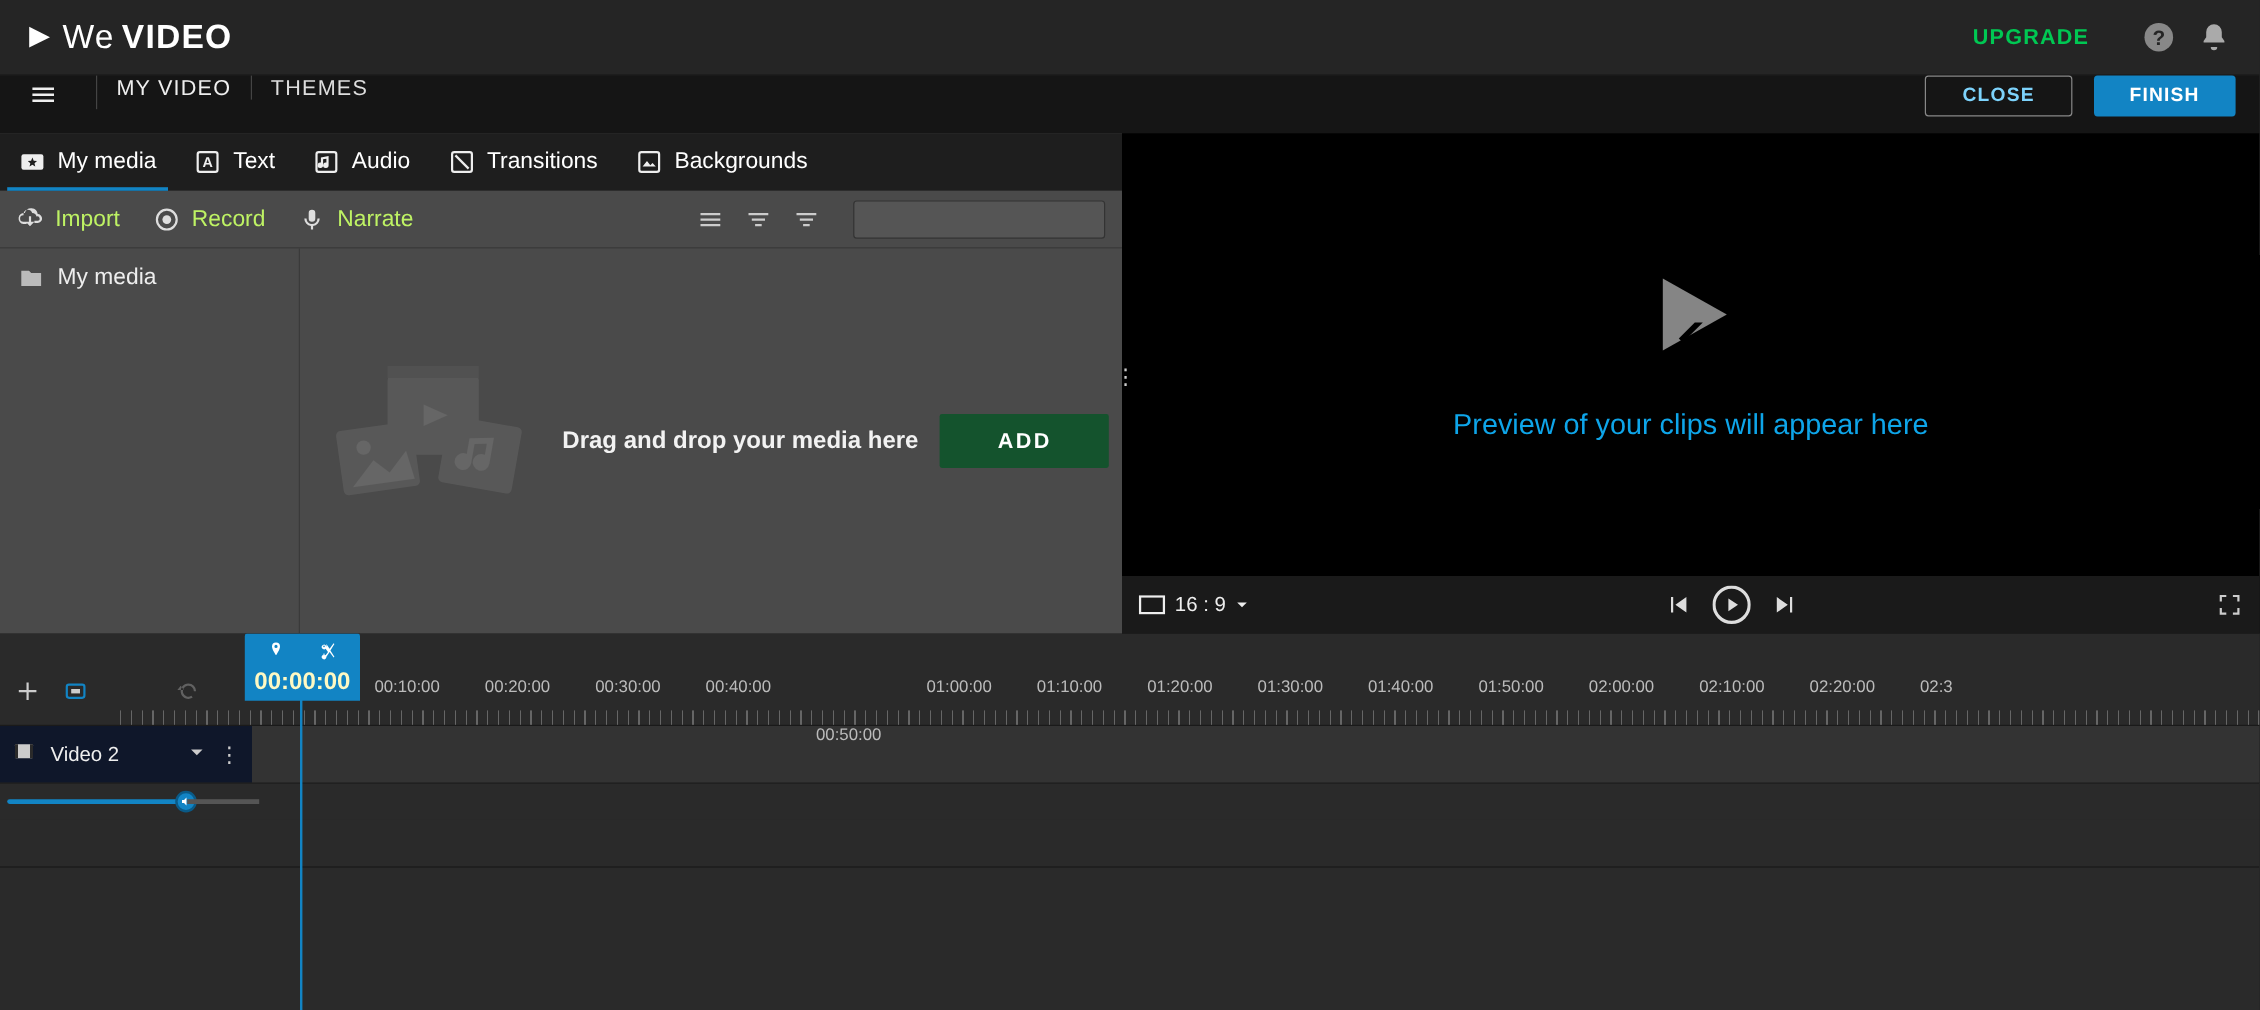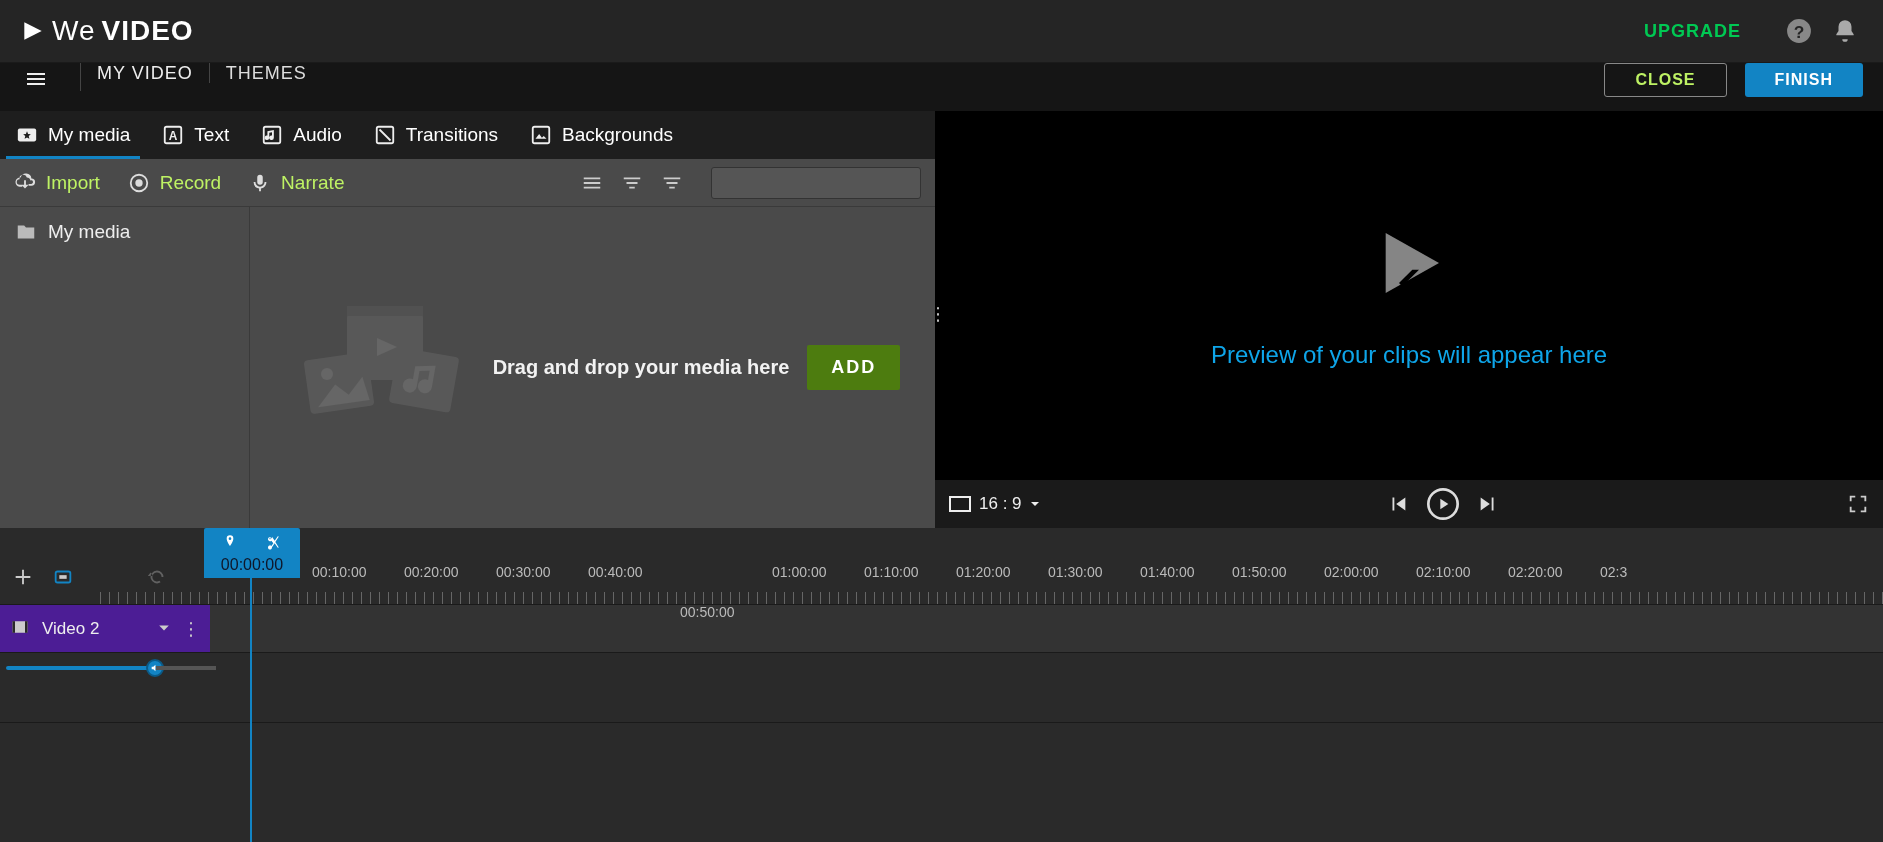--- a/index.html
+++ b/index.html
@@ -15,21 +15,21 @@
 
 
 .second-bar{height:48px;background:#151515;display:flex;padding:0 20px}
 .hamburger{width:32px;height:32px;display:flex;align-items:center;justify-content:center;color:#eee;cursor:pointer;margin-right:12px}
 .vdiv{width:1px;height:28px;background:#444;margin:0 16px}
 .vdiv.short{height:20px}
 .proj-name{font-size:18px;color:#eee;letter-spacing:1px}
 .themes{font-size:18px;color:#ddd;letter-spacing:1px;margin-left:0}
 .second-bar .spacer{flex:1}
 .btn{height:34px;padding:0 30px;font-size:16px;font-weight:700;letter-spacing:1px;border-radius:3px;cursor:pointer;display:flex;align-items:center;justify-content:center}
-.btn.outline{border:1px solid #888;color:#bef264;background:transparent;margin-right:18px}
+.btn.outline{border:1px solid #888;color:#7dd3fc;background:transparent;margin-right:18px}
 .btn.primary{background:#1284c4;color:#fff;border:none}
 
 
 .main{display:flex;height:417px}
 .left-panel{width:935px;display:flex;flex-direction:column;background:#4a4a4a}
 
 
 .media-tabs{height:48px;background:#1e1e1e;display:flex;align-items:center;gap:32px;padding:0 16px}
 .mtab{display:flex;align-items:center;gap:10px;color:#fff;font-size:19px;cursor:pointer;height:100%;position:relative}
 .mtab .ticon{width:22px;height:22px;display:flex;align-items:center;justify-content:center}
@@ -49,21 +49,21 @@
 .search-box svg{width:18px;height:18px;fill:#ccc}
 
 
 .media-body{flex:1;display:flex}
 .folder-col{width:250px;border-right:1px solid #3a3a3a;padding:14px}
 .folder-item{display:flex;align-items:center;gap:10px;color:#eee;font-size:19px}
 .folder-item svg{width:24px;height:22px;fill:#bbb}
 .drop-area{flex:1;display:flex;flex-direction:row;align-items:center;justify-content:center;gap:18px}
 .drop-illus{opacity:.45}
 .drop-text{font-size:20px;color:#f2f2f2;font-weight:600}
-.add-btn{background:#4d7c0f;color:#fff;font-size:18px;font-weight:700;letter-spacing:2px;padding:12px 24px;border:none;border-radius:2px;cursor:pointer}
+.add-btn{background:#14532d;color:#fff;font-size:18px;font-weight:700;letter-spacing:2px;padding:12px 48px;border:none;border-radius:2px;cursor:pointer}
 
 
 .preview-panel{flex:1;background:#000;display:flex;flex-direction:column;position:relative}
 .preview-area{flex:1;display:flex;flex-direction:column;align-items:center;justify-content:center;gap:34px}
 .preview-logo svg{width:80px;height:80px;fill:#858585}
 .preview-text{color:#0ea5e9;font-size:24px}
 .drag-handle{position:absolute;left:-6px;top:46%;color:#ccc;font-size:18px;cursor:col-resize}
 .player-controls{height:48px;background:#1a1a1a;display:flex;align-items:center;padding:0 14px}
 .aspect{display:flex;align-items:center;gap:8px;color:#eee;font-size:17px}
 .aspect svg{fill:#eee}
@@ -79,29 +79,29 @@
 .tl-top{height:76px;display:flex;position:relative}
 .tl-tools{width:100px;display:flex;align-items:flex-end;gap:18px;padding:0 0 12px 12px}
 .tl-tools .tool{cursor:pointer}
 .tl-tools svg{width:22px;height:22px;fill:#ccc}
 .tl-ruler-wrap{flex:1;position:relative}
 .undo{position:absolute;left:46px;bottom:12px;opacity:.5}
 .undo svg{width:22px;height:22px;fill:#999}
 .playhead{position:absolute;left:104px;top:0;width:96px;background:#1284c4;border-radius:2px 2px 0 0;padding:6px 8px 4px;display:flex;flex-direction:column;align-items:center;z-index:5}
 .ph-icons{display:flex;gap:28px;margin-bottom:2px}
 .ph-icons svg{width:16px;height:16px;fill:#fff}
-.ph-time{color:#0f172a;font-size:16px;font-weight:400}
+.ph-time{color:#fef9c3;font-size:20px;font-weight:700}
 .ph-line{position:absolute;left:150px;top:46px;bottom:-240px;width:2px;background:#1284c4;z-index:4}
 .ruler{position:absolute;left:0;right:0;bottom:0;height:40px;display:flex}
 .ruler-label{position:absolute;top:0;font-size:14px;color:#bbb}
 .ticks{position:absolute;left:0;right:0;bottom:0;height:12px;background:repeating-linear-gradient(to right,#666 0,#666 1px,transparent 1px,transparent 9px)}
 
 .tl-tracks{border-top:1px solid #1a1a1a}
 .track-row{height:48px;display:flex;align-items:center;border-bottom:1px solid #1a1a1a;background:#2f2f2f}
-.track-head{width:210px;height:100%;display:flex;align-items:center;gap:12px;padding:0 10px;background:#4c1d95}
+.track-head{width:210px;height:100%;display:flex;align-items:center;gap:12px;padding:0 10px;background:#0f172a}
 .track-head .ticon svg{width:20px;height:20px;fill:#ccc}
 .track-head .tname{color:#eee;font-size:17px;flex:1}
 .track-head .tdd{cursor:pointer}
 .track-head .tdots{cursor:pointer;font-size:18px;color:#ccc}
 .track-body{flex:1;height:100%;background:#333}
 
 .slider-row{height:30px;display:flex;align-items:center;padding-left:6px}
 .slider-track{position:relative;width:150px;height:4px;background:#1284c4;border-radius:2px}
 .slider-track::after{content:"";position:absolute;left:150px;width:60px;height:4px;background:#555;top:0}
 .slider-knob{position:absolute;right:-8px;top:-7px;width:18px;height:18px;border-radius:50%;background:#1284c4;border:2px solid #0a5a87;display:flex;align-items:center;justify-content:center}

